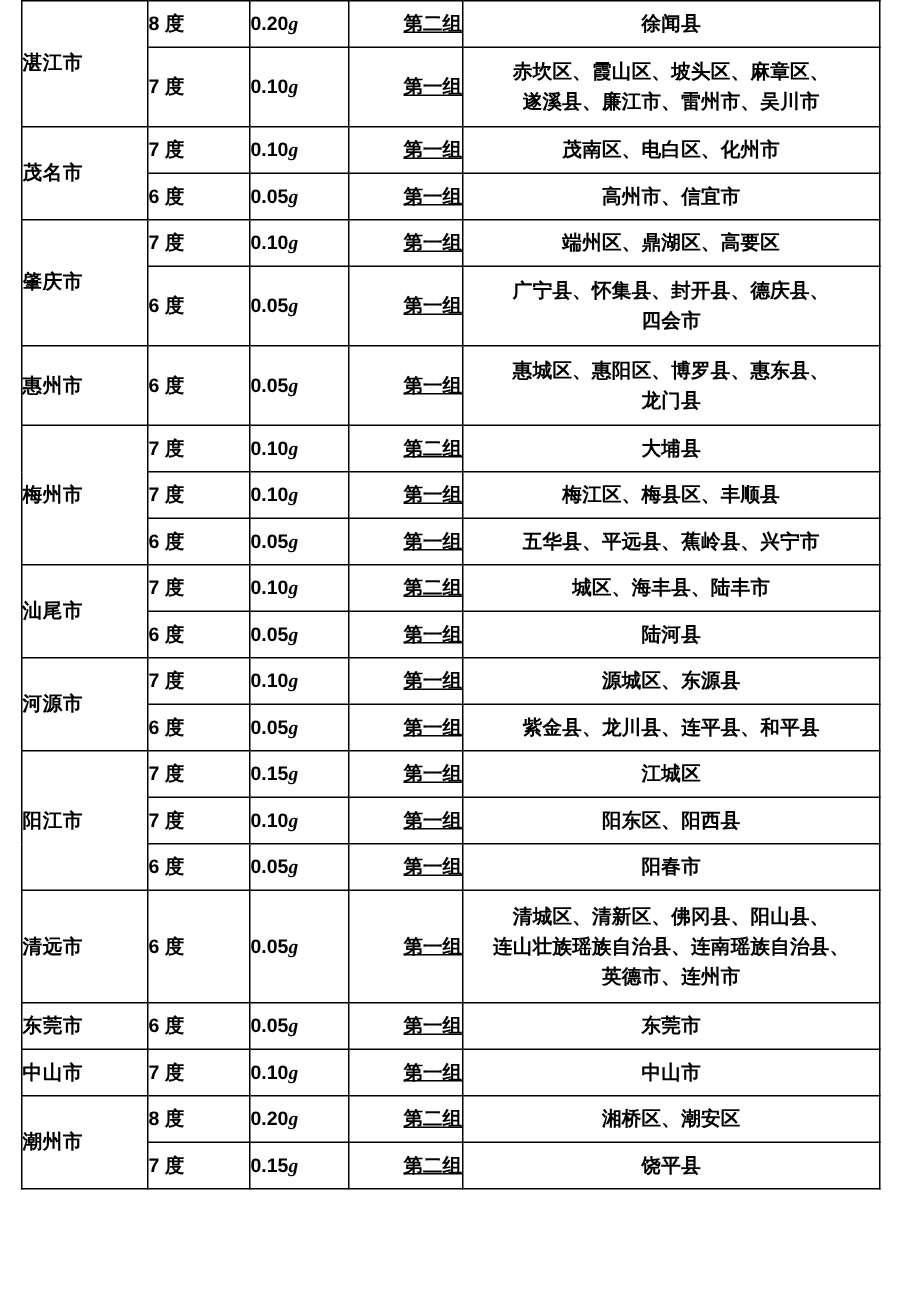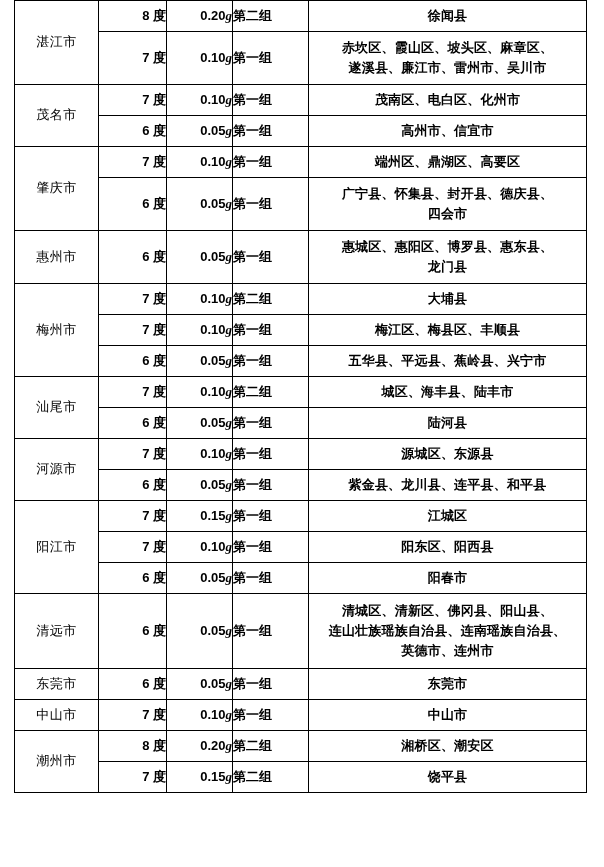--- a/index.html
+++ b/index.html
@@ -35,44 +35,45 @@
     line-height: 1.55;
   }
   
   col.c-city   { width: 84px; }
   col.c-deg    { width: 68px; }
   col.c-acc    { width: 66px; }
   col.c-grp    { width: 76px; }
   col.c-area   { width: 278px; }
 
   td.city {
-    text-align: center;
-    font-weight: normal;
+    text-align: left;
+    font-weight: bold;
     letter-spacing: 0.5px;
   }
   td.deg {
-    text-align: right;
+    text-align: left;
     font-weight: bold;
     margin-top: 20px;
   }
   td.acc {
-    text-align: right;
+    text-align: left;
     font-weight: bold;
     font-size: 12.5px;
   }
   td.acc i {
     font-family: "Liberation Serif", serif;
     font-style: italic;
     font-weight: bold;
     font-size: 13px;
   }
   td.grp {
-    text-align: left;
+    text-align: right;
     font-weight: bold;
     padding-left: 6px;
+    text-decoration: underline;
   }
   td.area {
     text-align: center;
     font-weight: bold;
     padding: 3px 6px 3px 9px;
     letter-spacing: 0.2px;
   }
   td.area .ln {
     display: block;
     white-space: nowrap;

